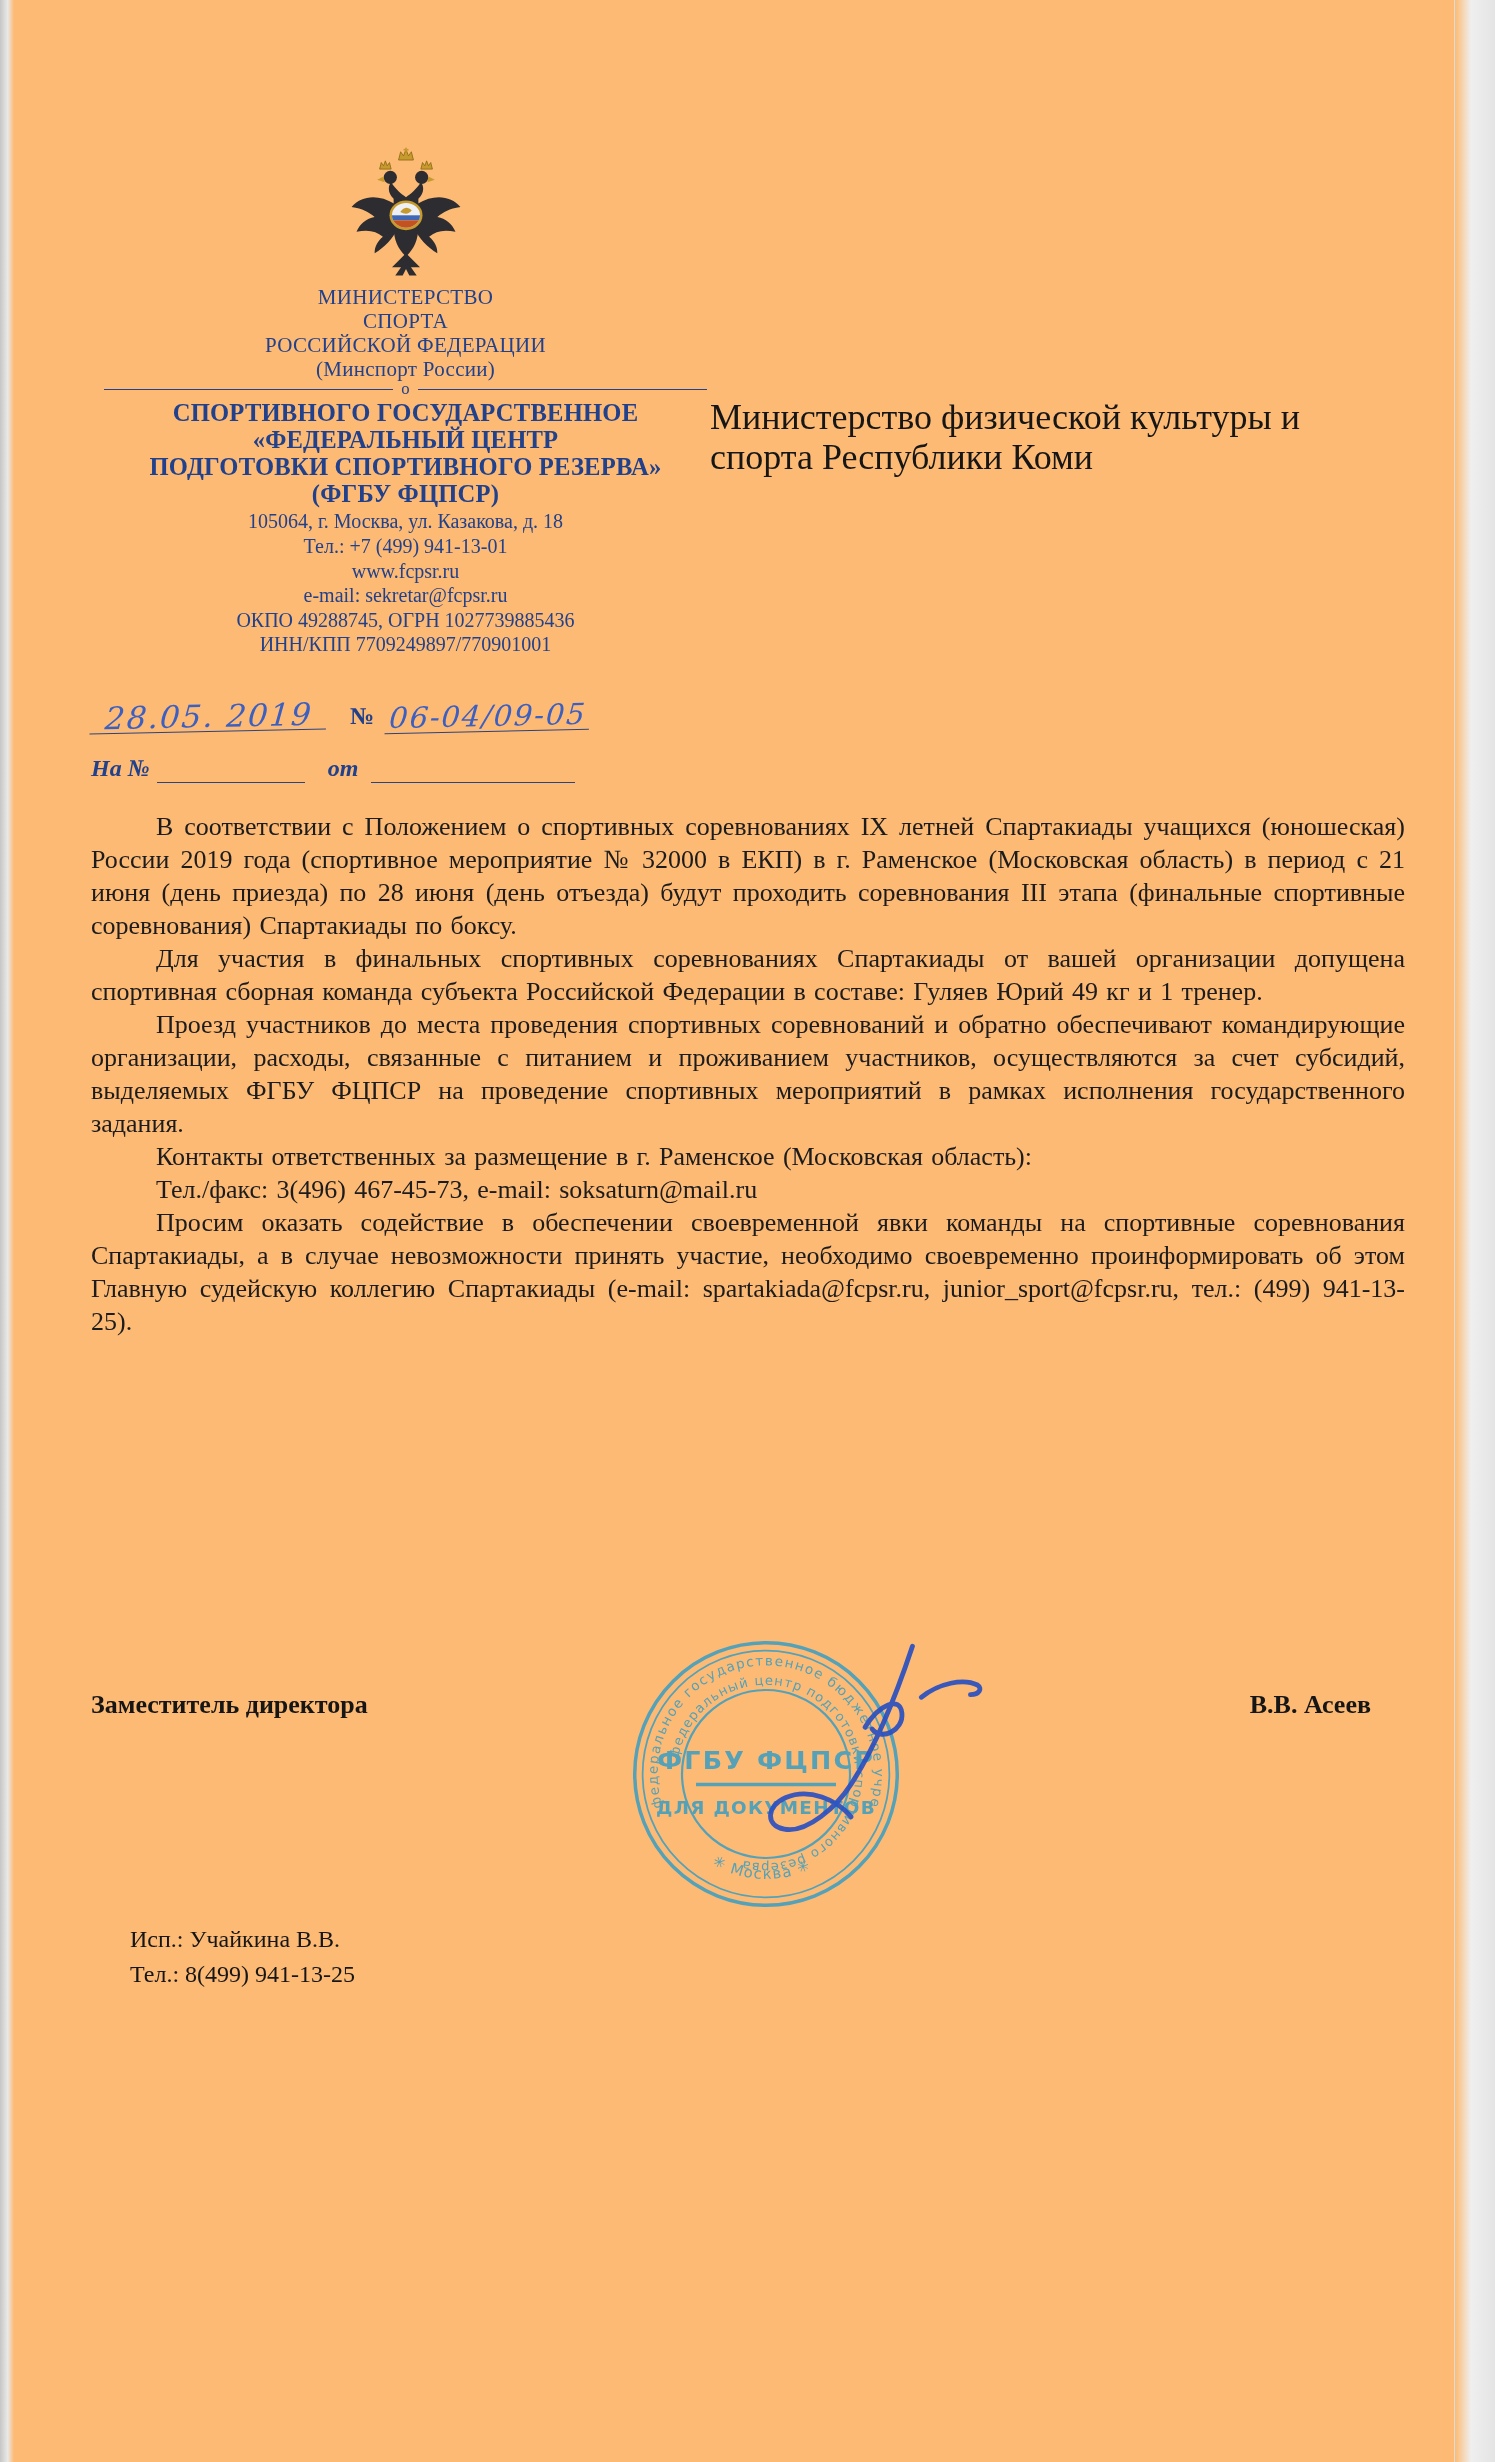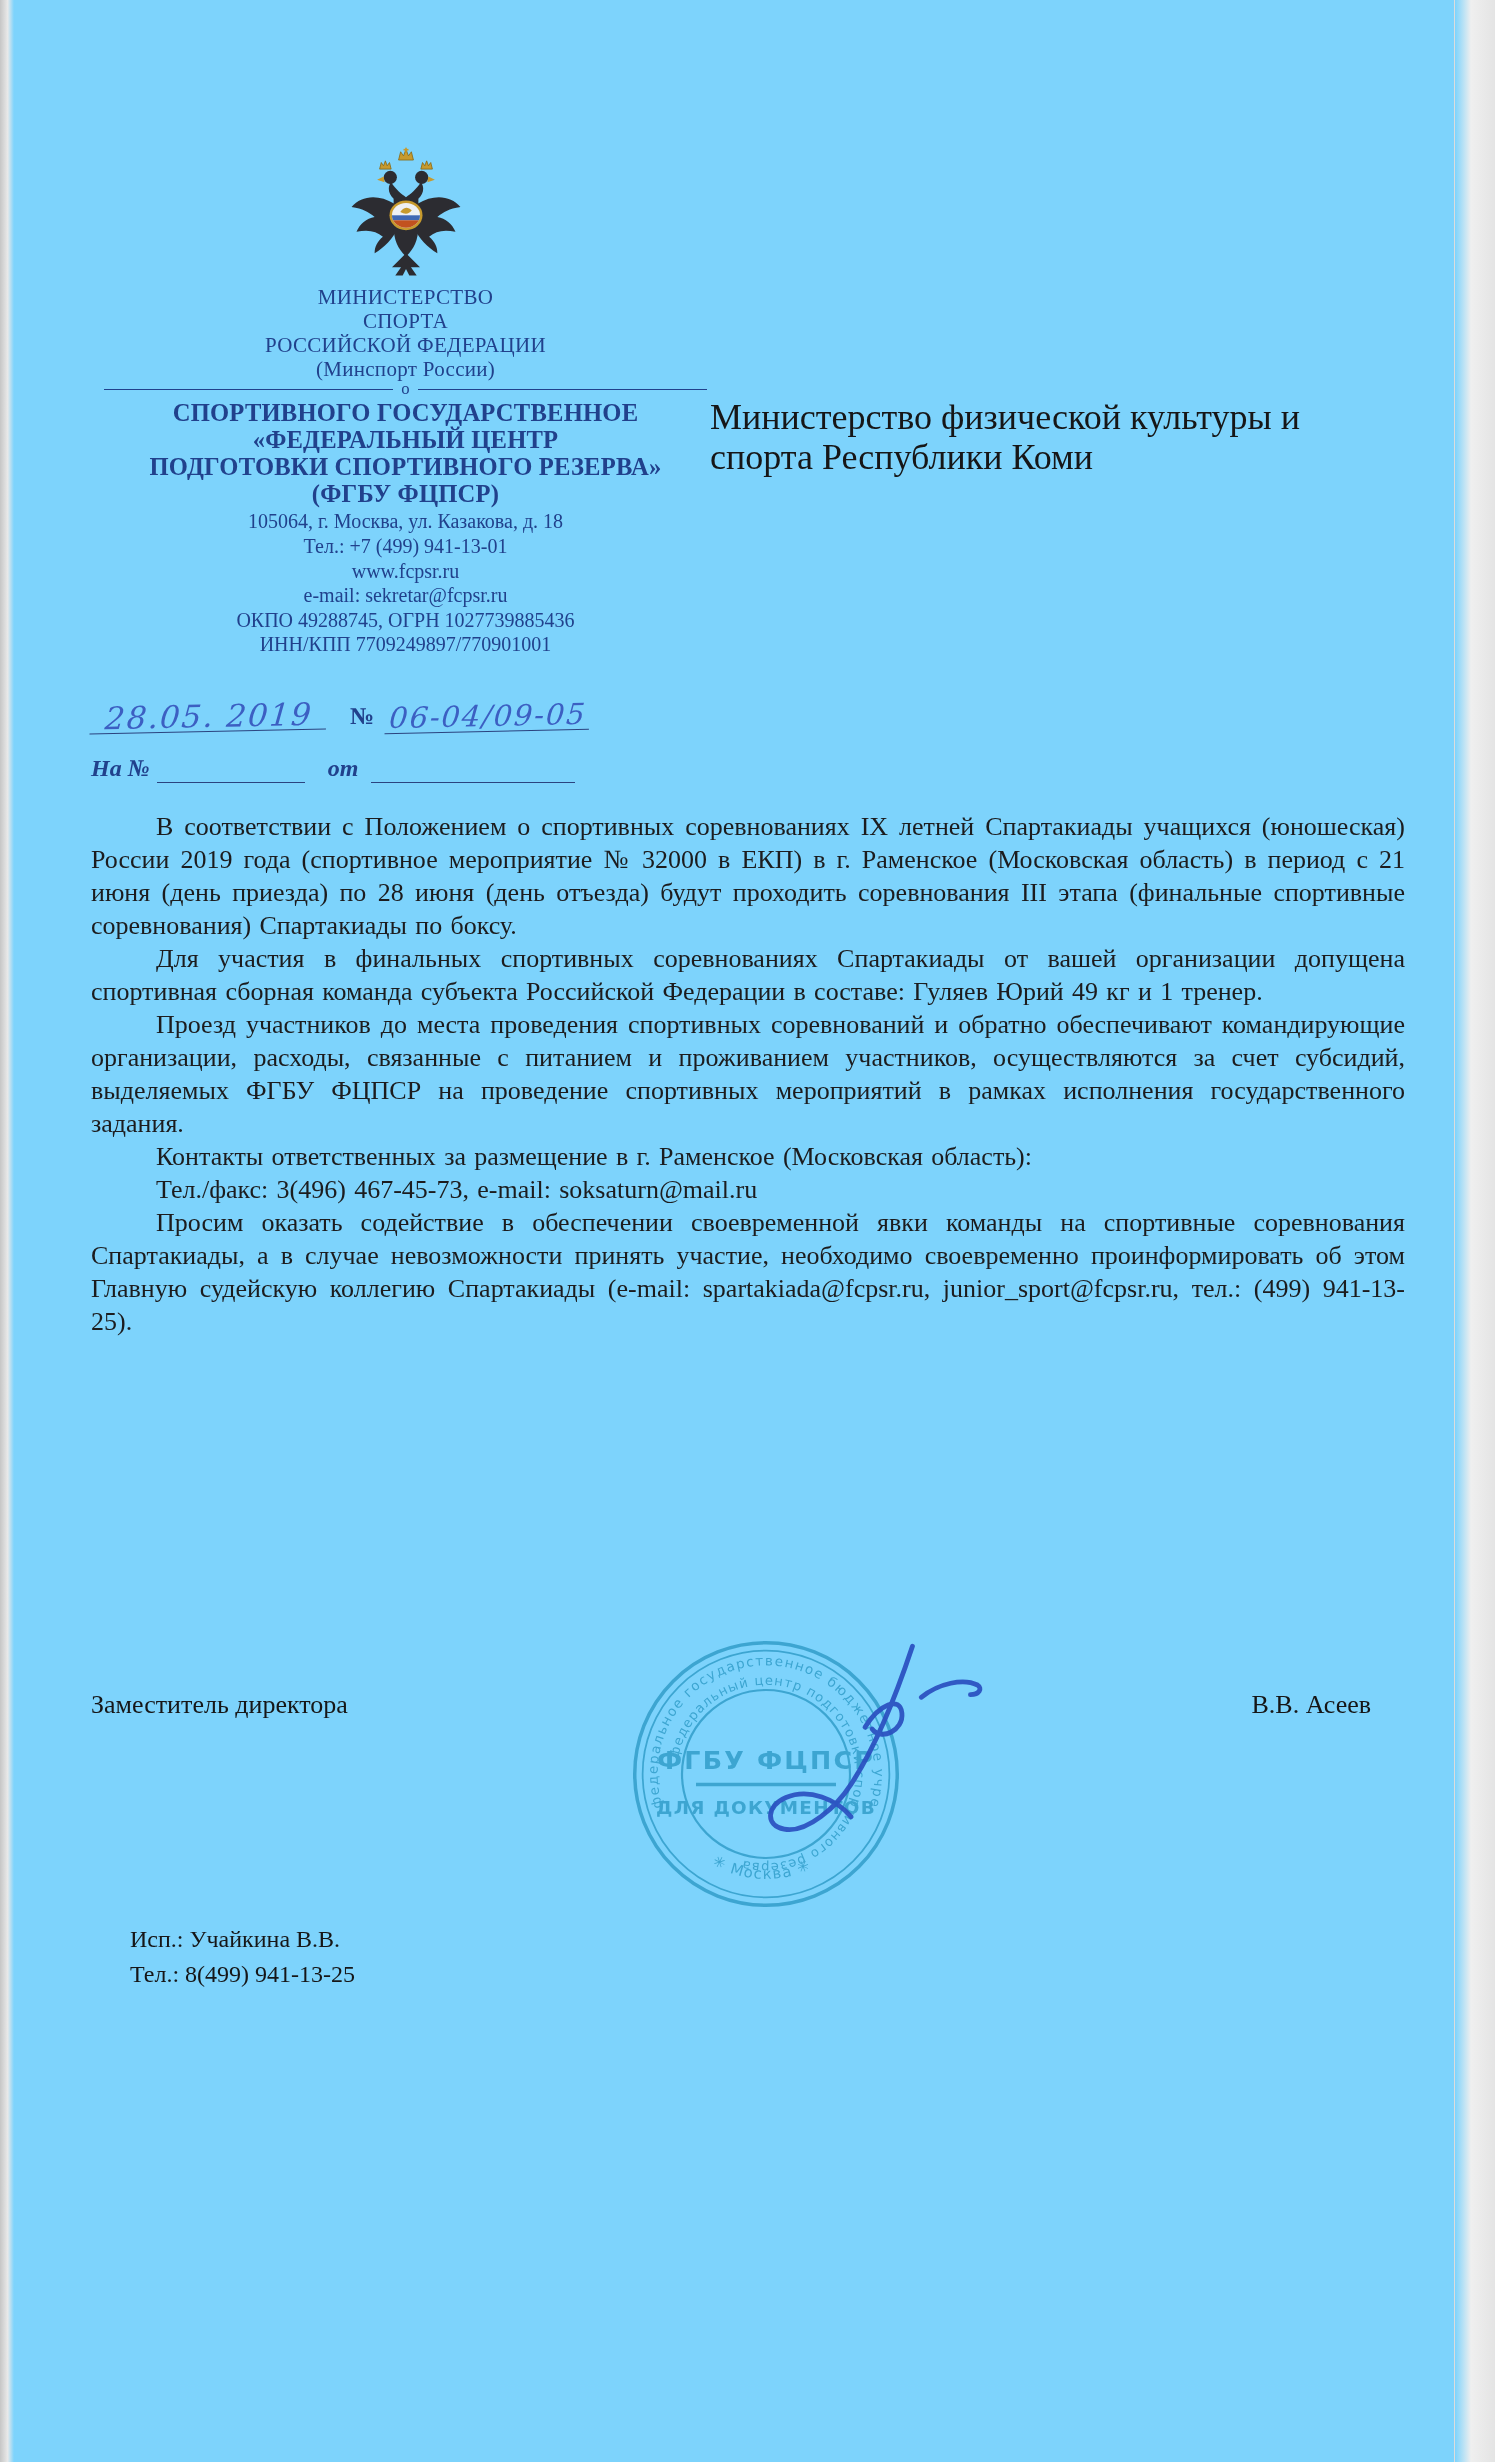--- a/index.html
+++ b/index.html
@@ -1,17 +1,17 @@
 <!DOCTYPE html>
 <html style="font-size:14px"><head>
 <meta charset="utf-8">
 <style>
   html,body{margin:0;padding:0;background:#9a9a9a;}
   .page{
-    position:relative; width:1495px; height:2462px; background:#7dd3fc;
+    position:relative; width:1495px; height:2462px; background:#fdba74;
     font-family:"Liberation Serif", serif; color:#1c1c1e; overflow:hidden;
     margin:0 auto;
   }
   .scan-edge-left{
     position:absolute; left:0; top:0; width:14px; height:100%;
     background:linear-gradient(to right,#c6c6c6,#e9e9e9 55%, rgba(255,255,255,0));
   }
   .scan-edge-right{
     position:absolute; right:0; top:0; width:40px; height:100%;
     background:linear-gradient(to left,#e4e4e4,#efefef 60%, rgba(255,255,255,0));
@@ -49,21 +49,21 @@
     font-size:36px; line-height:40px; color:#161617;
   }
   
   .bodytext{position:absolute; left:91px; top:810px; width:1314px;}
   .bodytext p{
     margin:0; text-indent:65px; text-align:justify;
     font-size:26px; line-height:33px; word-spacing:1.8px;
   }
   
   .sigrow{position:absolute; left:91px; top:1690px; width:1280px;
-    display:flex; justify-content:space-between; font-size:26px; color:#161617;}
+    display:flex; justify-content:space-between; font-size:26px; color:#161617;font-weight:bold;}
   .stamp{position:absolute; left:626px; top:1634px; width:280px; height:280px; opacity:.82; filter:blur(0.3px);}
   .stamp text{font-family:"DejaVu Sans", sans-serif; fill:#2f9cc8;}
   .autograph{position:absolute; left:677px; top:1620px; width:369px; height:246px;}
   
   .footer{position:absolute; left:130px; top:1922px; font-size:24px; line-height:35px; color:#161617;}
 </style>
 </head>
 <body>
 
 <div class="page">

